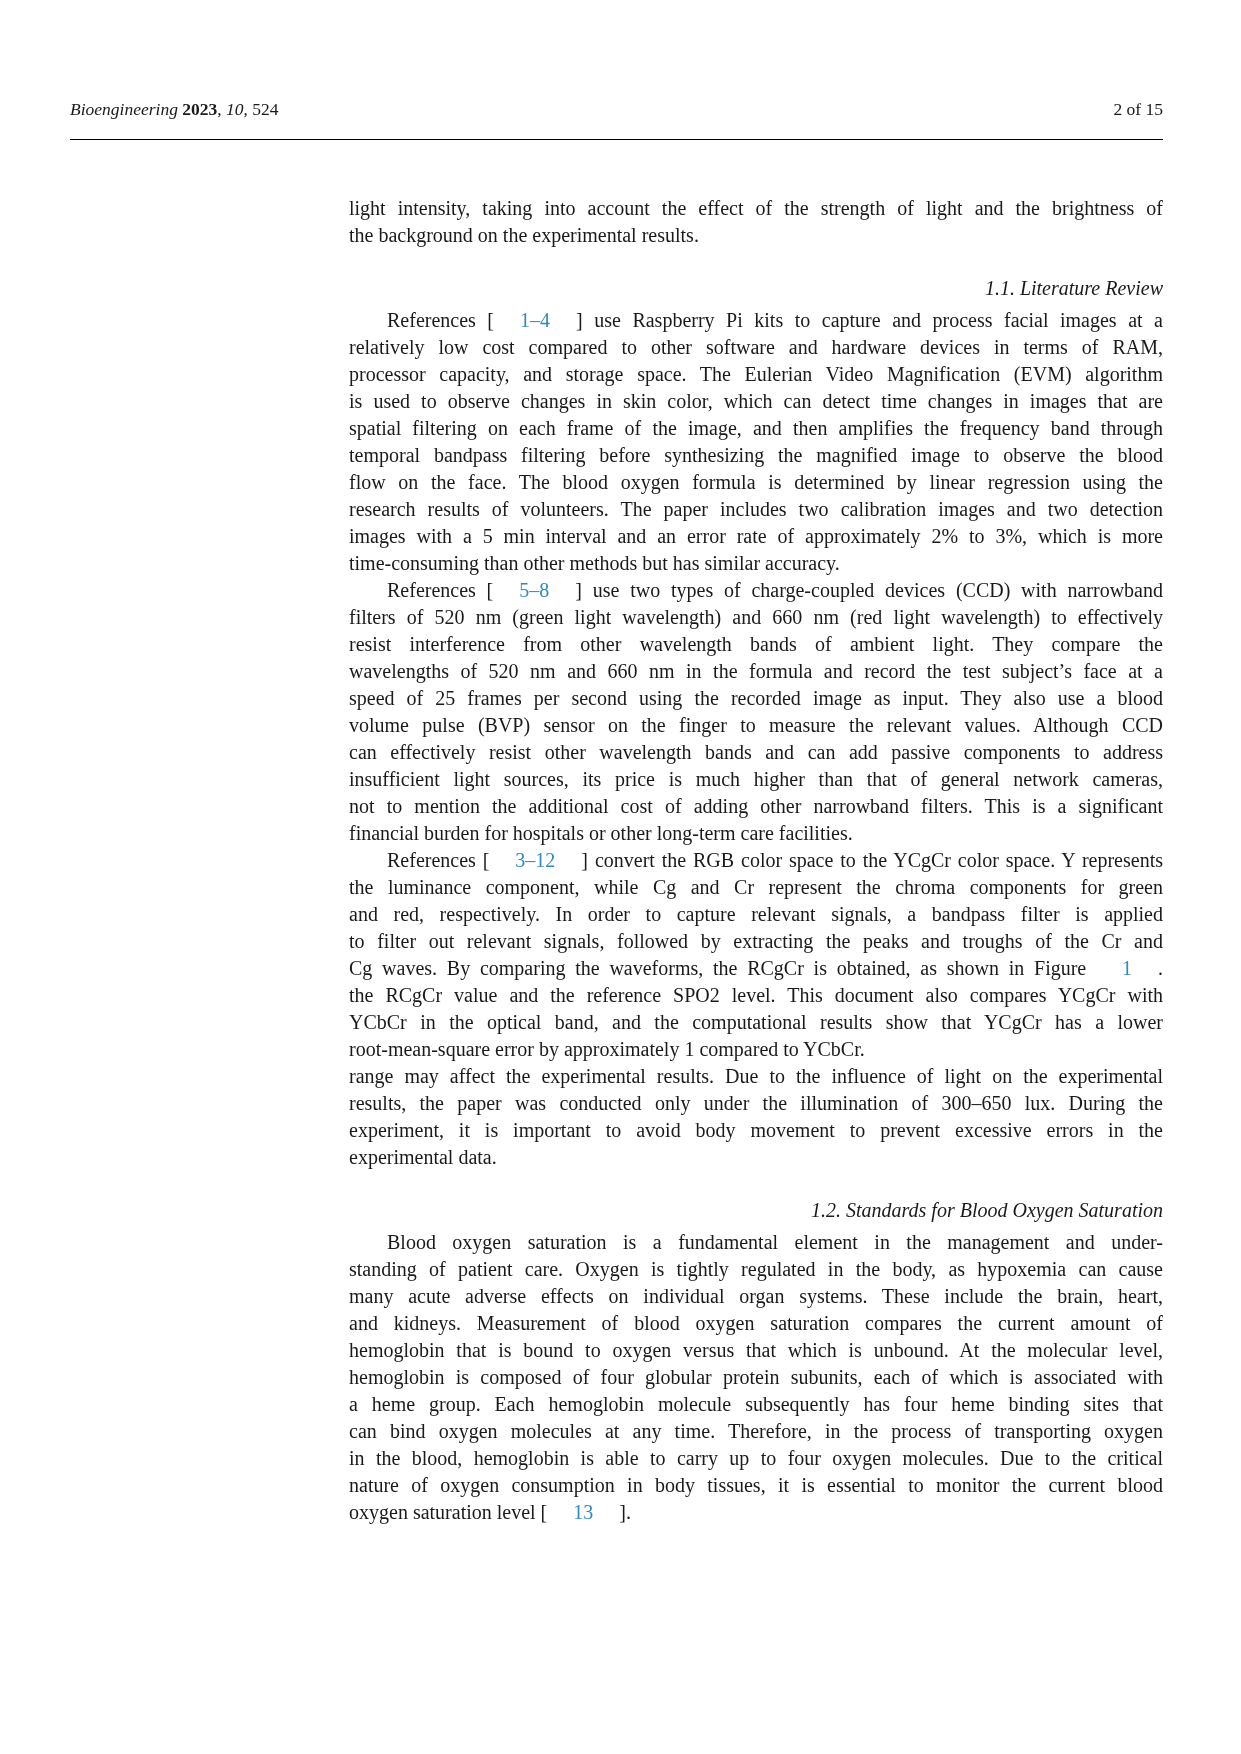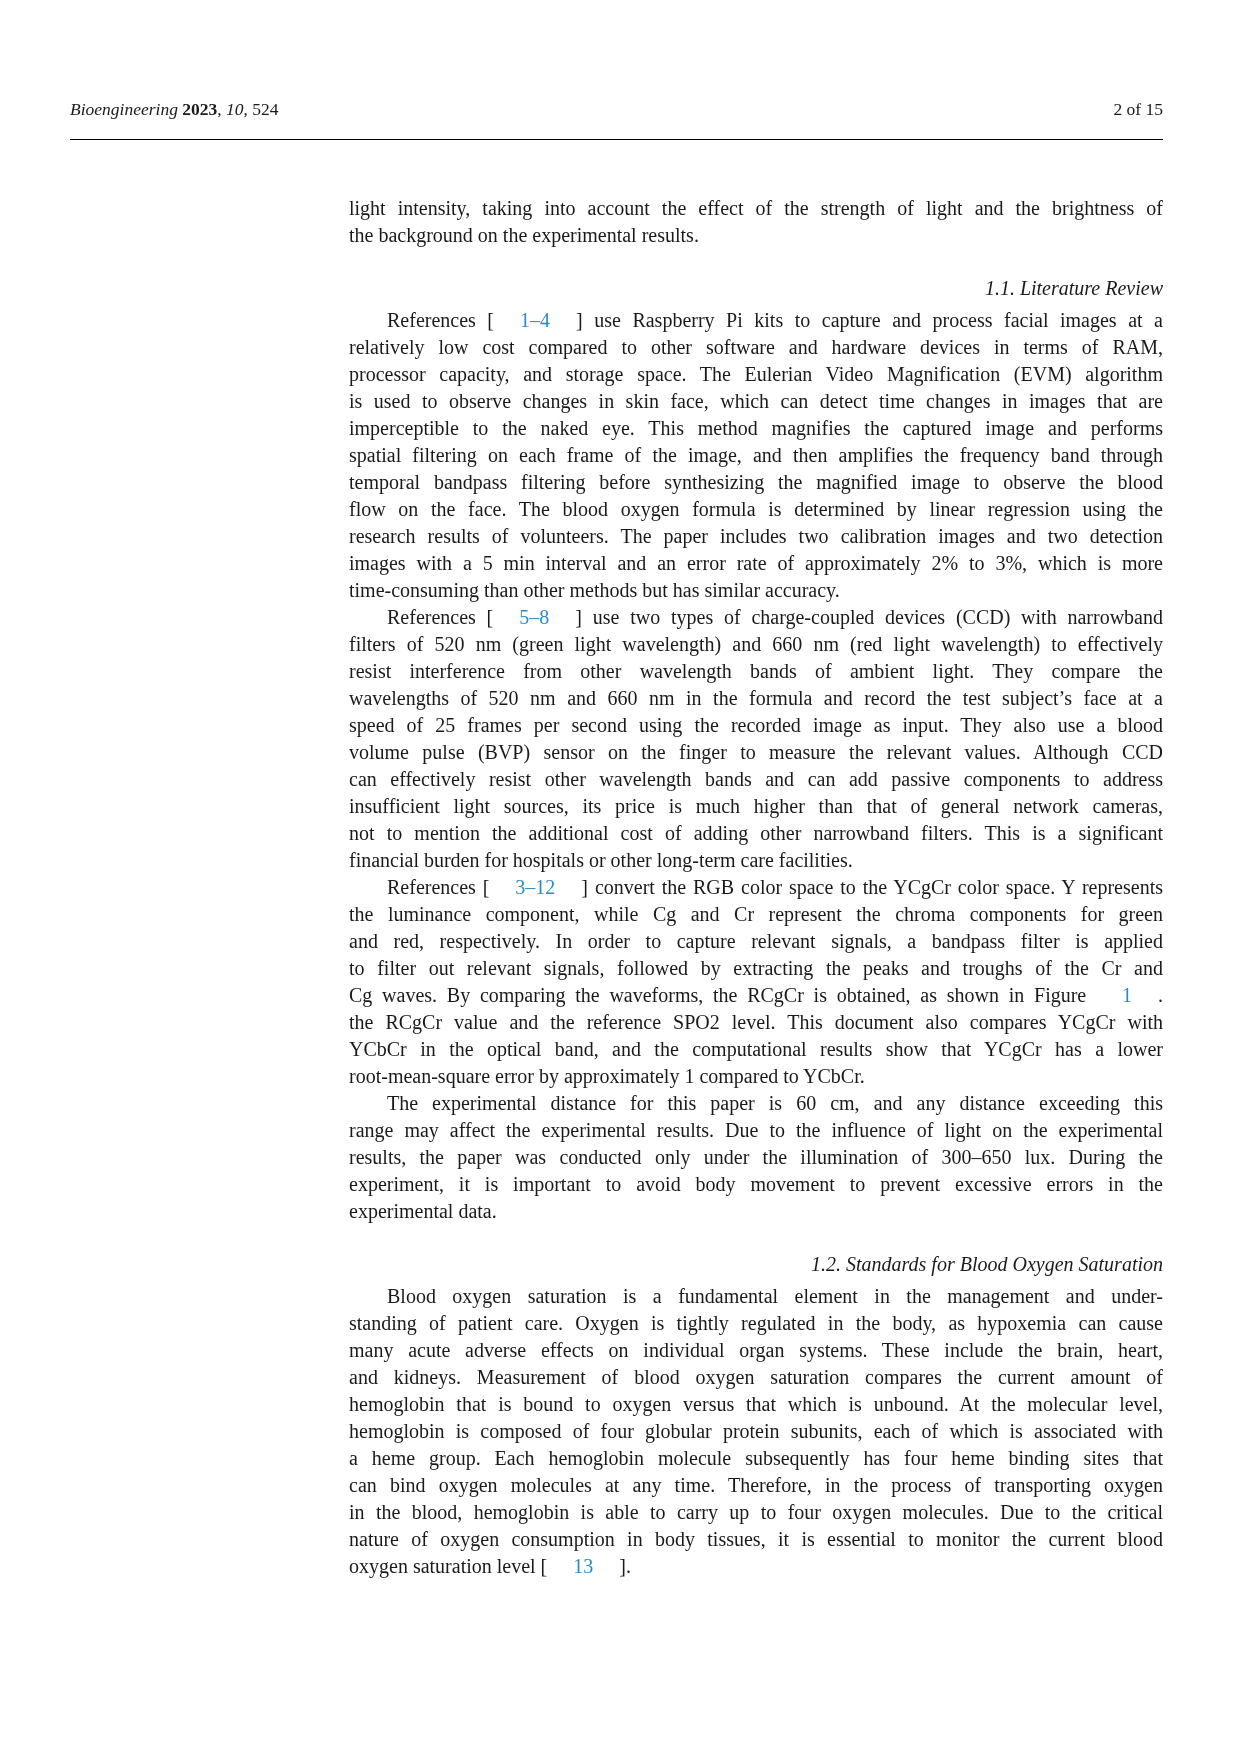--- a/index.html
+++ b/index.html
@@ -75,22 +75,21 @@
   <div class="article">
       <div class="paragraph">
         <div class="line"><span>light intensity, taking into account the effect of the strength of light and the brightness of</span></div>
         <div class="line last"><span>the background on the experimental results.</span></div>
       </div>
       <div class="section-heading">1.1. Literature Review</div>
       <div class="paragraph">
         <div class="line indent"><span>References [</span><span class="ref-link">1–4</span><span>] use Raspberry Pi kits to capture and process facial images at a</span></div>
         <div class="line"><span>relatively low cost compared to other software and hardware devices in terms of RAM,</span></div>
         <div class="line"><span>processor capacity, and storage space. The Eulerian Video Magnification (EVM) algorithm</span></div>
-        <div class="line"><span>is used to observe changes in skin face, which can detect time changes in images that are</span></div>
-        <div class="line"><span>imperceptible to the naked eye. This method magnifies the captured image and performs</span></div>
+        <div class="line"><span>is used to observe changes in skin color, which can detect time changes in images that are</span></div>
         <div class="line"><span>spatial filtering on each frame of the image, and then amplifies the frequency band through</span></div>
         <div class="line"><span>temporal bandpass filtering before synthesizing the magnified image to observe the blood</span></div>
         <div class="line"><span>flow on the face. The blood oxygen formula is determined by linear regression using the</span></div>
         <div class="line"><span>research results of volunteers. The paper includes two calibration images and two detection</span></div>
         <div class="line"><span>images with a 5 min interval and an error rate of approximately 2% to 3%, which is more</span></div>
         <div class="line last"><span>time-consuming than other methods but has similar accuracy.</span></div>
       </div>
       <div class="paragraph">
         <div class="line indent"><span>References [</span><span class="ref-link">5–8</span><span>] use two types of charge-coupled devices (CCD) with narrowband</span></div>
         <div class="line"><span>filters of 520 nm (green light wavelength) and 660 nm (red light wavelength) to effectively</span></div>
@@ -107,21 +106,20 @@
         <div class="line indent"><span>References [</span><span class="ref-link">3–12</span><span>] convert the RGB color space to the YCgCr color space. Y represents</span></div>
         <div class="line"><span>the luminance component, while Cg and Cr represent the chroma components for green</span></div>
         <div class="line"><span>and red, respectively. In order to capture relevant signals, a bandpass filter is applied</span></div>
         <div class="line"><span>to filter out relevant signals, followed by extracting the peaks and troughs of the Cr and</span></div>
         <div class="line"><span>Cg waves. By comparing the waveforms, the RCgCr is obtained, as shown in Figure </span><span class="ref-link">1</span><span>.</span></div>
         <div class="line"><span>the RCgCr value and the reference SPO2 level. This document also compares YCgCr with</span></div>
         <div class="line"><span>YCbCr in the optical band, and the computational results show that YCgCr has a lower</span></div>
         <div class="line last"><span>root-mean-square error by approximately 1 compared to YCbCr.</span></div>
       </div>
       <div class="paragraph">
-        <div class="line indent"><span>The experimental distance for this paper is 60 cm, and any distance exceeding this</span></div>
         <div class="line"><span>range may affect the experimental results. Due to the influence of light on the experimental</span></div>
         <div class="line"><span>results, the paper was conducted only under the illumination of 300–650 lux. During the</span></div>
         <div class="line"><span>experiment, it is important to avoid body movement to prevent excessive errors in the</span></div>
         <div class="line last"><span>experimental data.</span></div>
       </div>
       <div class="section-heading">1.2. Standards for Blood Oxygen Saturation</div>
       <div class="paragraph">
         <div class="line indent"><span>Blood oxygen saturation is a fundamental element in the management and under-</span></div>
         <div class="line"><span>standing of patient care. Oxygen is tightly regulated in the body, as hypoxemia can cause</span></div>
         <div class="line"><span>many acute adverse effects on individual organ systems. These include the brain, heart,</span></div>

